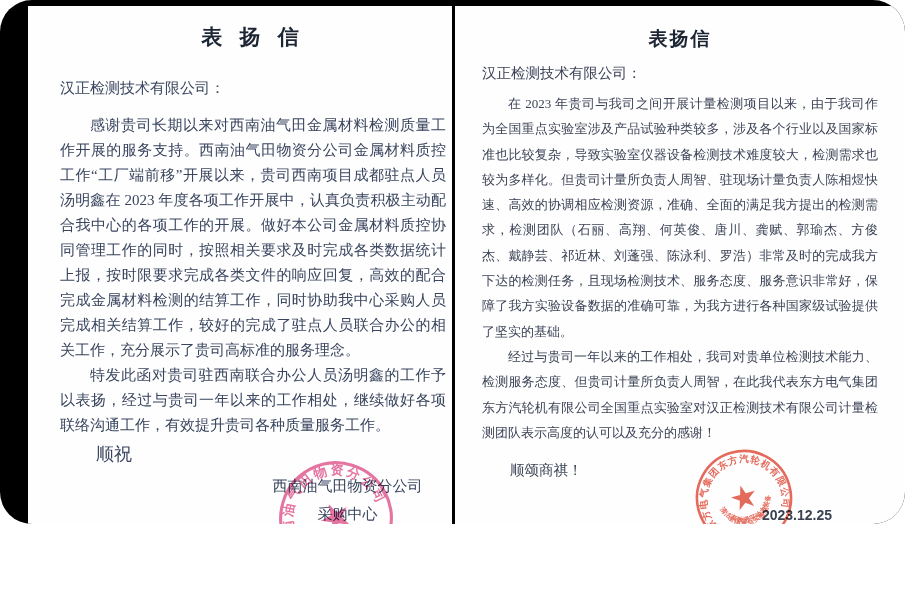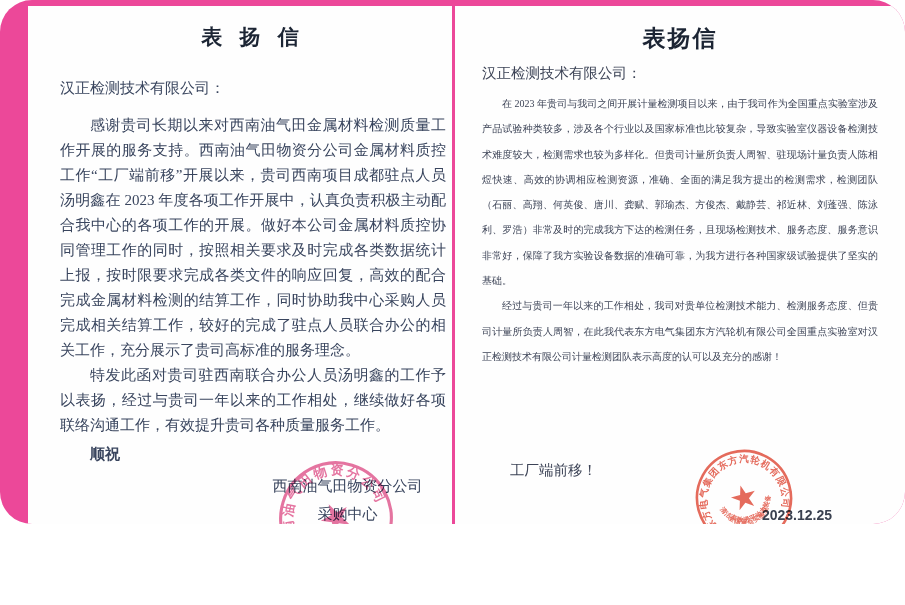--- a/index.html
+++ b/index.html
@@ -1,41 +1,41 @@
 <!DOCTYPE html>
 <html><head>
 <meta charset="utf-8">
 <style>
   html,body{margin:0;padding:0;background:#ffffff;}
   .canvas{
-    position:relative;width:905px;height:524px;background:#ec4899;overflow:hidden;
+    position:relative;width:905px;height:524px;background:#000000;overflow:hidden;
     font-family:"Liberation Serif","DejaVu Serif",serif;
     border-radius:32px;
   }
   .letter{position:absolute;top:6px;box-sizing:border-box;background:#fefefe;}
   .letter-left{left:28px;width:424px;height:596px;padding:16px 6px 0 32px;}
   .letter-right{left:455px;width:450px;height:596px;padding:14px 27px 0 27px;}
   .title{
     text-align:center;font-weight:bold;color:#1c2534;
   }
   .title-left{font-size:21px;line-height:30px;letter-spacing:6px;}
-  .title-right{font-size:23px;line-height:26px;letter-spacing:2px;margin-top:6px;}
+  .title-right{font-size:19px;line-height:26px;letter-spacing:2px;margin-top:6px;}
   .salutation{
     color:#39455e;font-size:15px;
   }
   .salutation-left{margin-top:24px;line-height:25px;}
   .salutation-right{margin-top:10px;line-height:22px;font-size:14.5px;color:#3c4356;}
   .para{
     margin:0;color:#39455e;font-size:15px;line-height:25px;
     text-align:justify;text-align-last:left;text-indent:2em;
   }
   .para-left-first{margin-top:12px;}
-  .para-right{font-size:10px;line-height:25.3px;color:#3c4356;}
+  .para-right{font-size:13px;line-height:25.3px;color:#3c4356;}
   .para-right-first{margin-top:7px;}
-  .closing-pre{margin-top:3px;text-indent:2em;font-size:15px;line-height:27px;color:#39455e;font-weight:bold;}
+  .closing-pre{margin-top:3px;text-indent:2em;font-size:18px;line-height:27px;color:#39455e;}
   .closing-word{font-size:15px;line-height:27px;color:#39455e;}
   .sig-left{
     position:absolute;left:222px;top:466px;width:195px;text-align:center;
     font-size:15px;line-height:28px;color:#39455e;
   }
   .closing-right{
     position:absolute;left:55px;top:452px;font-size:14.5px;line-height:25px;color:#3c4356;
   }
   .sig-right{
     position:absolute;right:25px;top:482px;text-align:right;
@@ -83,21 +83,21 @@
       </svg>
     </div>
   </div>
 
   <div class="letter letter-right">
     <div class="title title-right">表扬信</div>
     <div class="salutation salutation-right">汉正检测技术有限公司：</div>
     <p class="para para-right para-right-first">在 2023 年贵司与我司之间开展计量检测项目以来，由于我司作为全国重点实验室涉及产品试验种类较多，涉及各个行业以及国家标准也比较复杂，导致实验室仪器设备检测技术难度较大，检测需求也较为多样化。但贵司计量所负责人周智、驻现场计量负责人陈相煜快速、高效的协调相应检测资源，准确、全面的满足我方提出的检测需求，检测团队（石丽、高翔、何英俊、唐川、龚赋、郭瑜杰、方俊杰、戴静芸、祁近林、刘蓬强、陈泳利、罗浩）非常及时的完成我方下达的检测任务，且现场检测技术、服务态度、服务意识非常好，保障了我方实验设备数据的准确可靠，为我方进行各种国家级试验提供了坚实的基础。</p>
     <p class="para para-right">经过与贵司一年以来的工作相处，我司对贵单位检测技术能力、检测服务态度、但贵司计量所负责人周智，在此我代表东方电气集团东方汽轮机有限公司全国重点实验室对汉正检测技术有限公司计量检测团队表示高度的认可以及充分的感谢！</p>
 
-    <div class="closing-right">工厂端前移！</div>
+    <div class="closing-right">顺颂商祺！</div>
 
     <div class="sig-right">
       <div class="sig-date">2023.12.25</div>
     </div>
 
     <div class="stamp stamp-right">
       <svg viewBox="-52 -52 104 104" xmlns="http://www.w3.org/2000/svg">
         <circle cx="0" cy="0" r="47" fill="none" stroke="#e04a38" stroke-width="2.6"></circle>
         <path id="rsTop" d="M -33 21 A 38 38 0 1 1 33 21" fill="none"></path>
         <path id="rsIn1" d="M -25 7 A 27 27 0 0 0 25 7" fill="none"></path>

